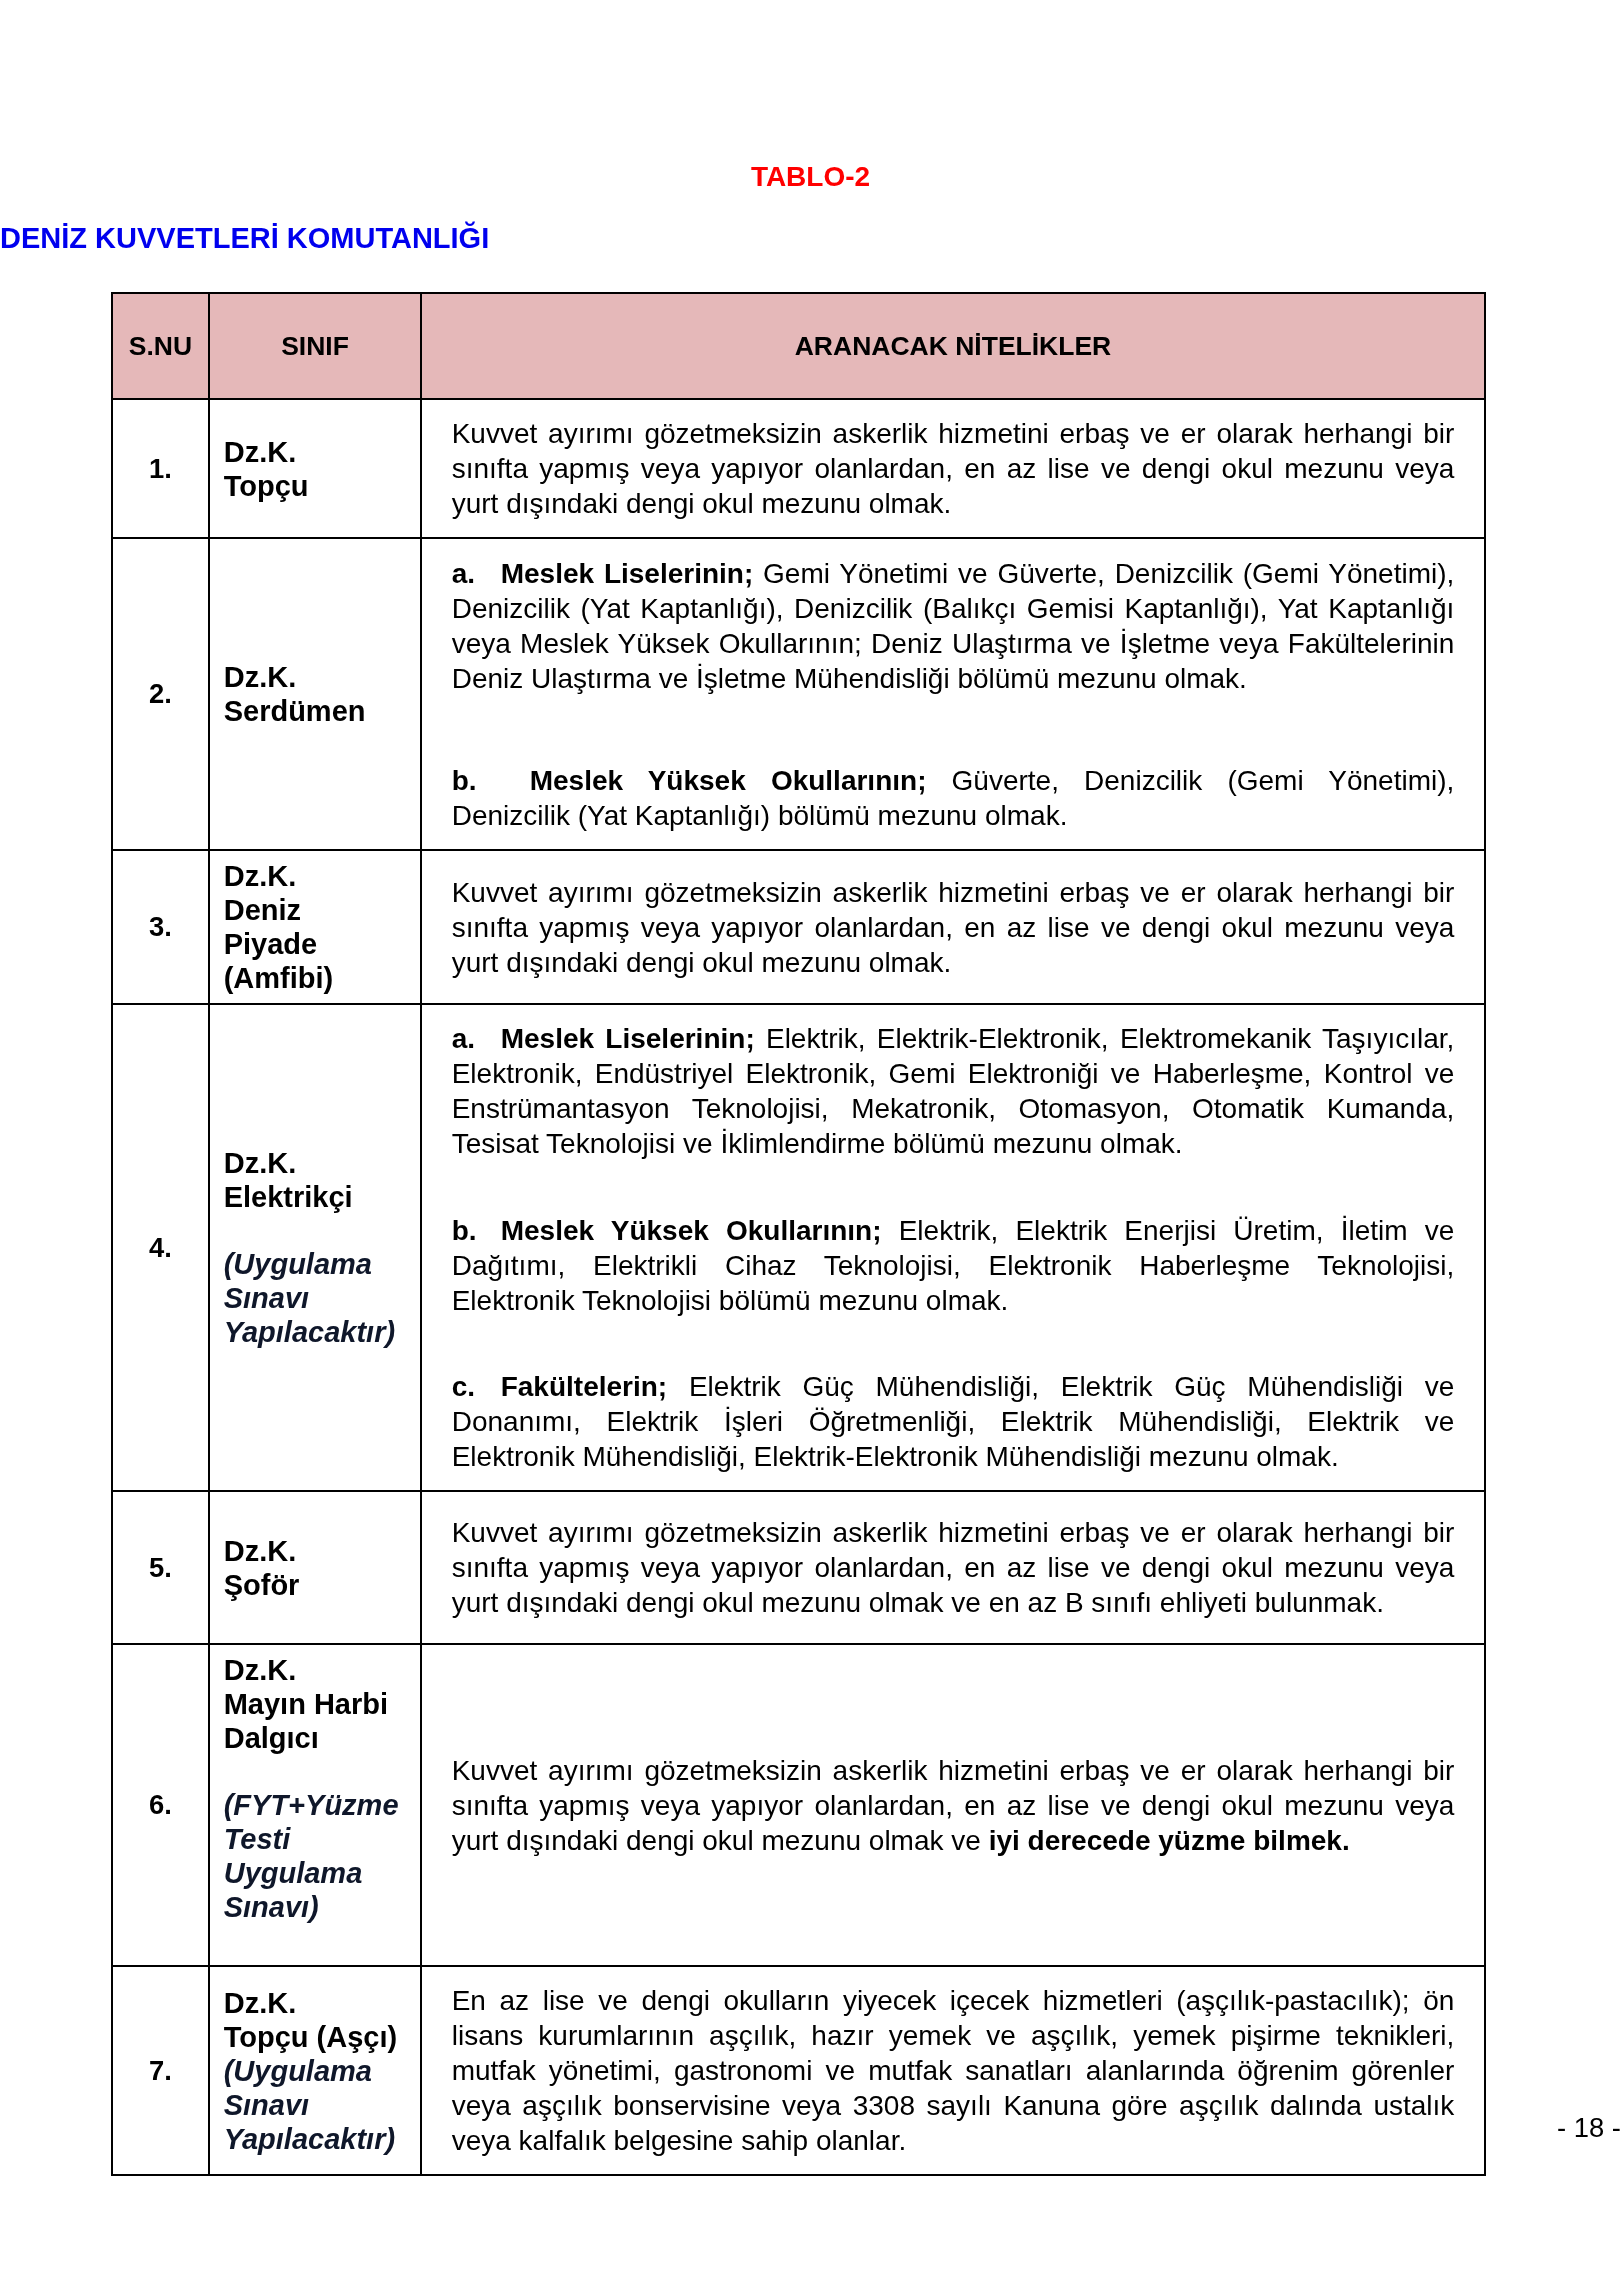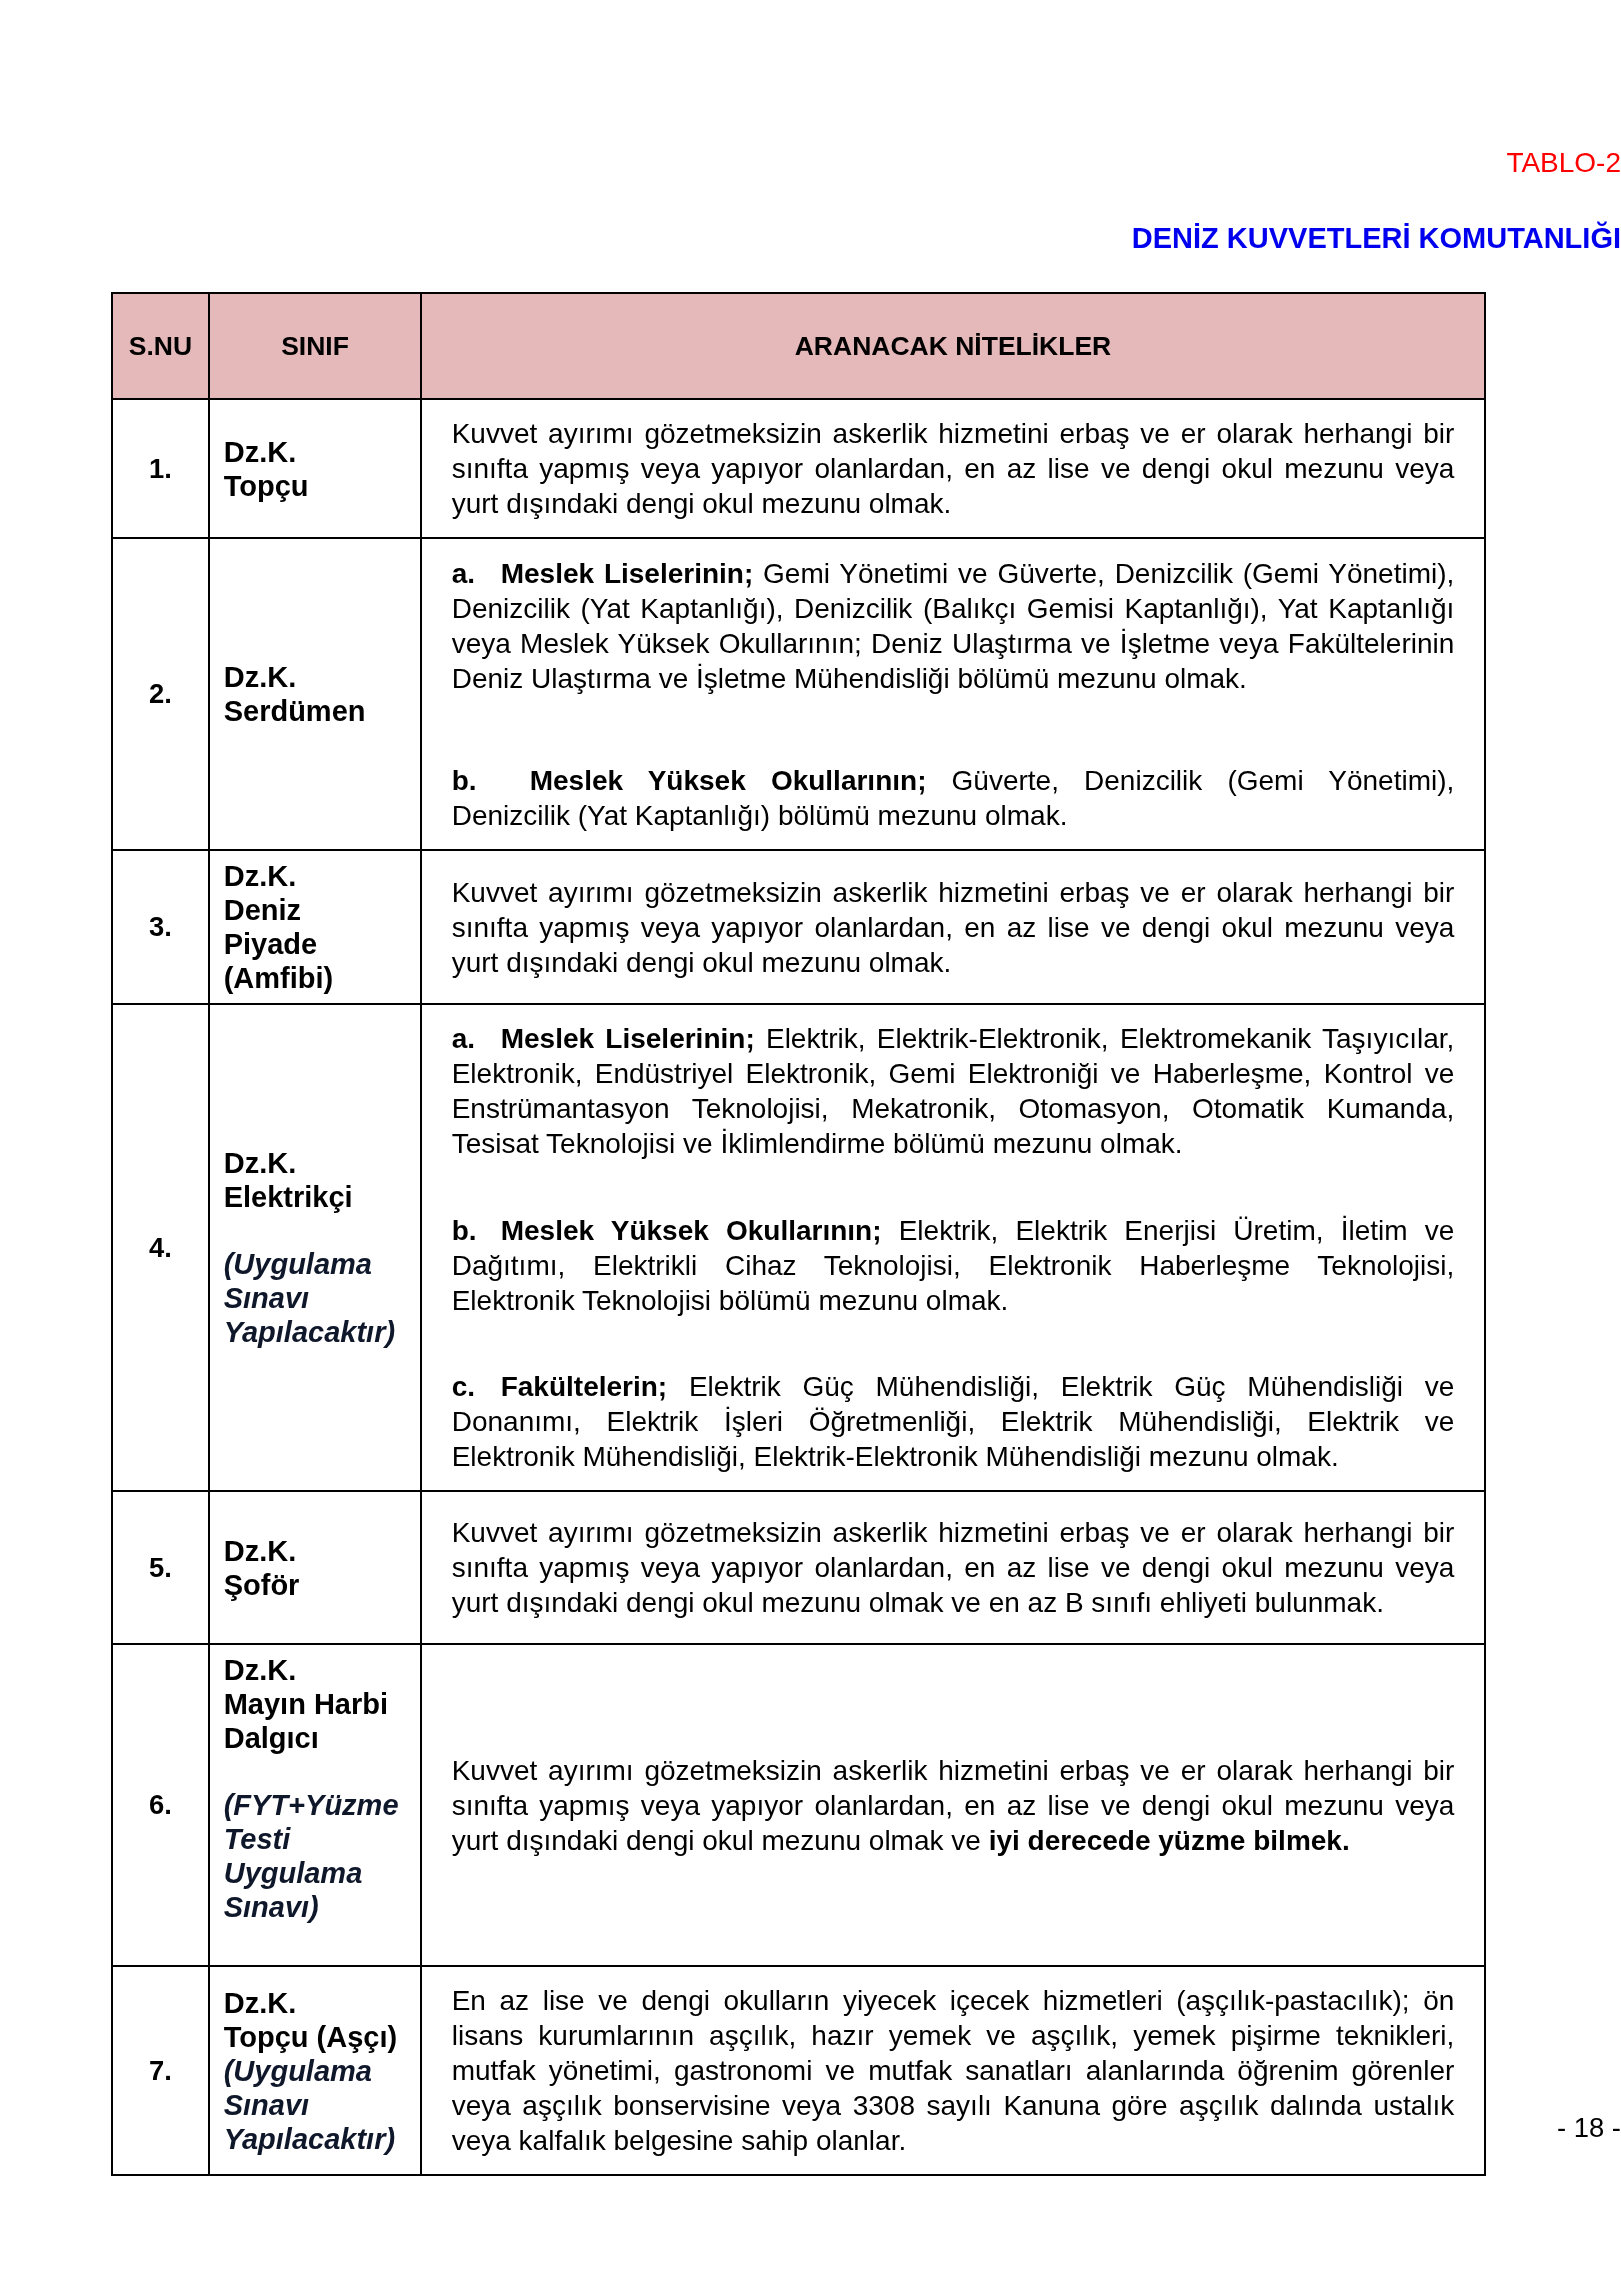--- a/index.html
+++ b/index.html
@@ -1,20 +1,20 @@
 <!DOCTYPE html>
 <html><head>
 <meta charset="utf-8">
 <style>
   html, body { margin: 0; padding: 0; background: #ffffff; }
   body { width: 1621px; height: 2293px; position: relative; overflow: hidden;
          font-family: "Liberation Sans", sans-serif; color: #000; }
-  .title-red { position: absolute; left: 0; width: 1621px; top: 147px; text-align: right;
-               font-weight: normal; font-size: 28px; color: #ff0000; }
-  .title-blue { position: absolute; left: 0; width: 1621px; top: 222px; text-align: right;
+  .title-red { position: absolute; left: 0; width: 1621px; top: 161px; text-align: center;
+               font-weight: bold; font-size: 28px; color: #ff0000; }
+  .title-blue { position: absolute; left: 0; width: 1621px; top: 222px; text-align: left;
                 font-weight: bold; font-size: 29px; color: #0000ee; }
   table.main { position: absolute; left: 111px; top: 292px; width: 1373px;
                border-collapse: collapse; table-layout: fixed; }
   table.main td, table.main th { border: 2.9px solid #000; vertical-align: middle; padding: 8px; }
   table.main th { background: #e5b8b9; font-weight: bold; font-size: 26.5px; height: 88px; }
   td.num { text-align: center; font-weight: bold; font-size: 27.4px; }
   td.cls { font-weight: bold; font-size: 29px; line-height: 34px; padding-left: 13.7px !important; }
   td.cls .red { color: #0f172a; font-style: italic; }
   td.desc { font-size: 28px; line-height: 35px; text-align: justify;
             padding: 0 13.7px 0 13.7px !important; }

